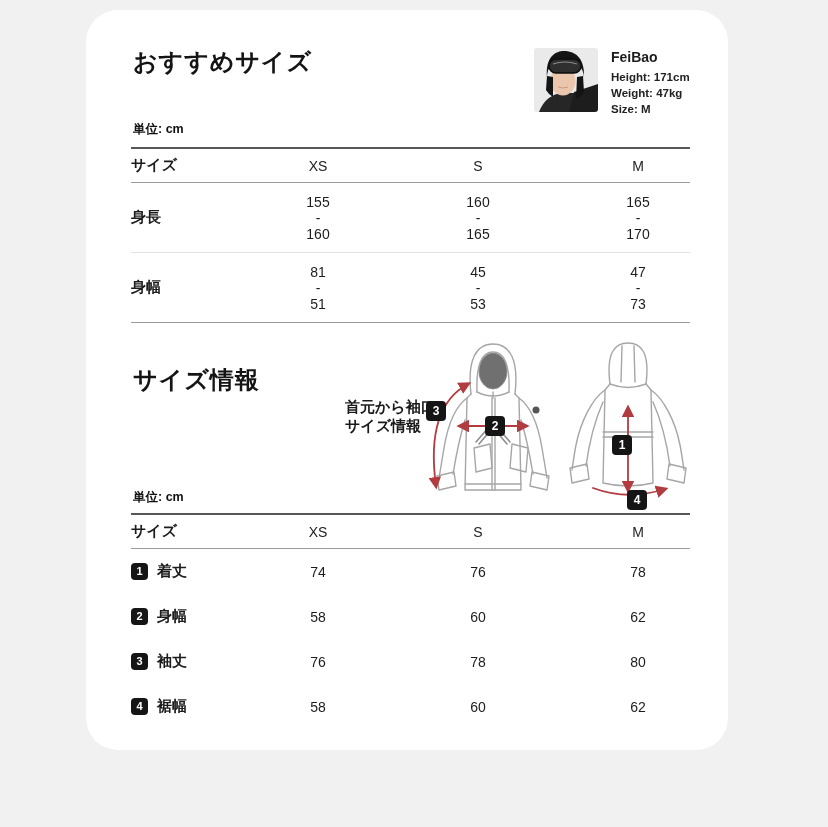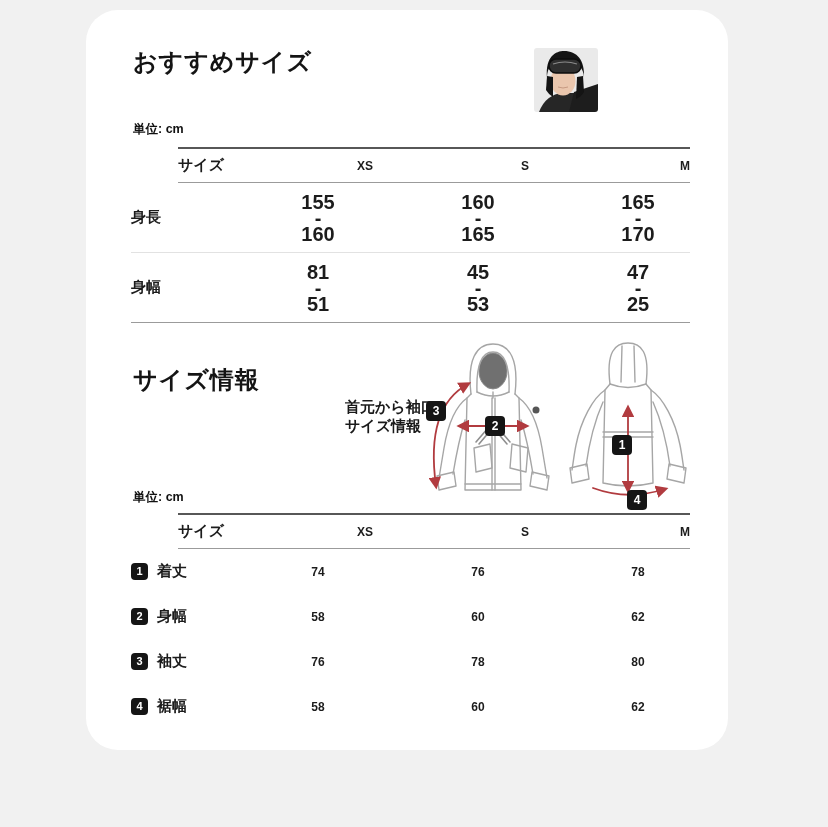--- a/index.html
+++ b/index.html
@@ -19,28 +19,28 @@
   .model-line { font-size:11.5px; font-weight:600; line-height:16px; color:#222; }
 
   .unit { position:absolute; left:47px; font-size:12.5px; font-weight:700; color:#111; }
   #unit-1 { top:111px; }
   #unit-2 { top:479px; }
 
   .size-table { position:absolute; left:45px; width:559px; }
   #table-1 { top:137px; }
   #table-2 { top:503px; }
   .st-row { display:grid; grid-template-columns:107px 160px 160px 132px; align-items:center; }
-  .st-head { height:36px; border-top:2px solid #575757; border-bottom:1px solid #9b9b9b; font-size:15px; font-weight:800;margin-left:47px; }
-  .st-cell-c { text-align:center; font-size:12px; font-weight:700; }
+  .st-head { height:36px; border-top:2px solid #575757; border-bottom:1px solid #9b9b9b; font-size:15px; font-weight:800; }
+  .st-cell-c { text-align:center; font-size:14px; font-weight:400; }
   .nudge-m { transform:translateX(14px); }
   .t1-row { height:70px; }
   .t1-row.sep { border-bottom:1px solid #e2e2e2; }
   .t1-row.last { border-bottom:1px solid #9b9b9b; }
   .row-label { font-size:15px; font-weight:800; }
-  .range { white-space:pre-line; line-height:16px; font-size:20px; font-weight:700; }
+  .range { white-space:pre-line; line-height:16px; font-size:14px; font-weight:400; }
   .t2-row { height:45px; }
   .label-flex { display:flex; align-items:center; gap:9px; }
   .num-badge { width:17px; height:17px; background:#151515; color:#fff; border-radius:4px;
                display:flex; align-items:center; justify-content:center;
                font-size:11px; font-weight:800; line-height:1; }
 
   .diagram-note { position:absolute; left:259px; top:387px; font-size:15px; font-weight:700; line-height:19px; color:#1a1a1a; }
 
   .jacket-svg { position:absolute; }
   #jacket-front { left:334px; top:330px; }
@@ -76,20 +76,26 @@
           <path d="M40,44 L64,36 L64,64 L35,64 Z" fill="#1d1d1d"></path>
           <ellipse cx="29" cy="33" rx="12.5" ry="14.5" fill="#eac6ad"></ellipse>
           <path d="M13,30 C11,8 22,3 30,3 C43,3 51,12 50,30 C50,20 43,12 30,12 C19,12 13,19 13,30 Z" fill="#141414"></path>
           <path d="M13,28 L12,42 Q15,47 19,49 L19,29 Z" fill="#141414"></path>
           <path d="M49,28 L50,44 Q47,49 42,51 L43,29 Z" fill="#141414"></path>
           <rect x="15" y="11" width="32" height="14" rx="7" fill="#2f2f2f" stroke="#0d0d0d" stroke-width="1.5"></rect>
           <path d="M19,16 Q31,12 43,16" stroke="#8a8a8a" stroke-width="1.2" fill="none"></path>
           <path d="M24,39 Q29,41 34,39" stroke="#c79a82" stroke-width="1" fill="none"></path>
         </svg>
       </div>
+      <div class="model-text">
+        <div class="model-name">FeiBao</div>
+        <div class="model-line">Height: 171cm</div>
+        <div class="model-line">Weight: 47kg</div>
+        <div class="model-line">Size: M</div>
+      </div>
     </div>
 
     <div class="unit" id="unit-1">単位: cm</div>
 
     <div class="size-table" id="table-1">
       <div class="st-row st-head">
         <div>サイズ</div>
         <div class="st-cell-c">XS</div>
         <div class="st-cell-c">S</div>
         <div class="st-cell-c nudge-m">M</div>
@@ -109,21 +115,21 @@
       <div class="st-row t1-row last">
         <div class="row-label">身幅</div>
         <div class="st-cell-c range">81
 -
 51</div>
         <div class="st-cell-c range">45
 -
 53</div>
         <div class="st-cell-c range nudge-m">47
 -
-25</div>
+73</div>
       </div>
     </div>
 
     <div class="section-title" id="title-2">サイズ情報</div>
 
     <div class="diagram-note">
       <div>首元から袖口</div>
       <div>サイズ情報</div>
     </div>
 

